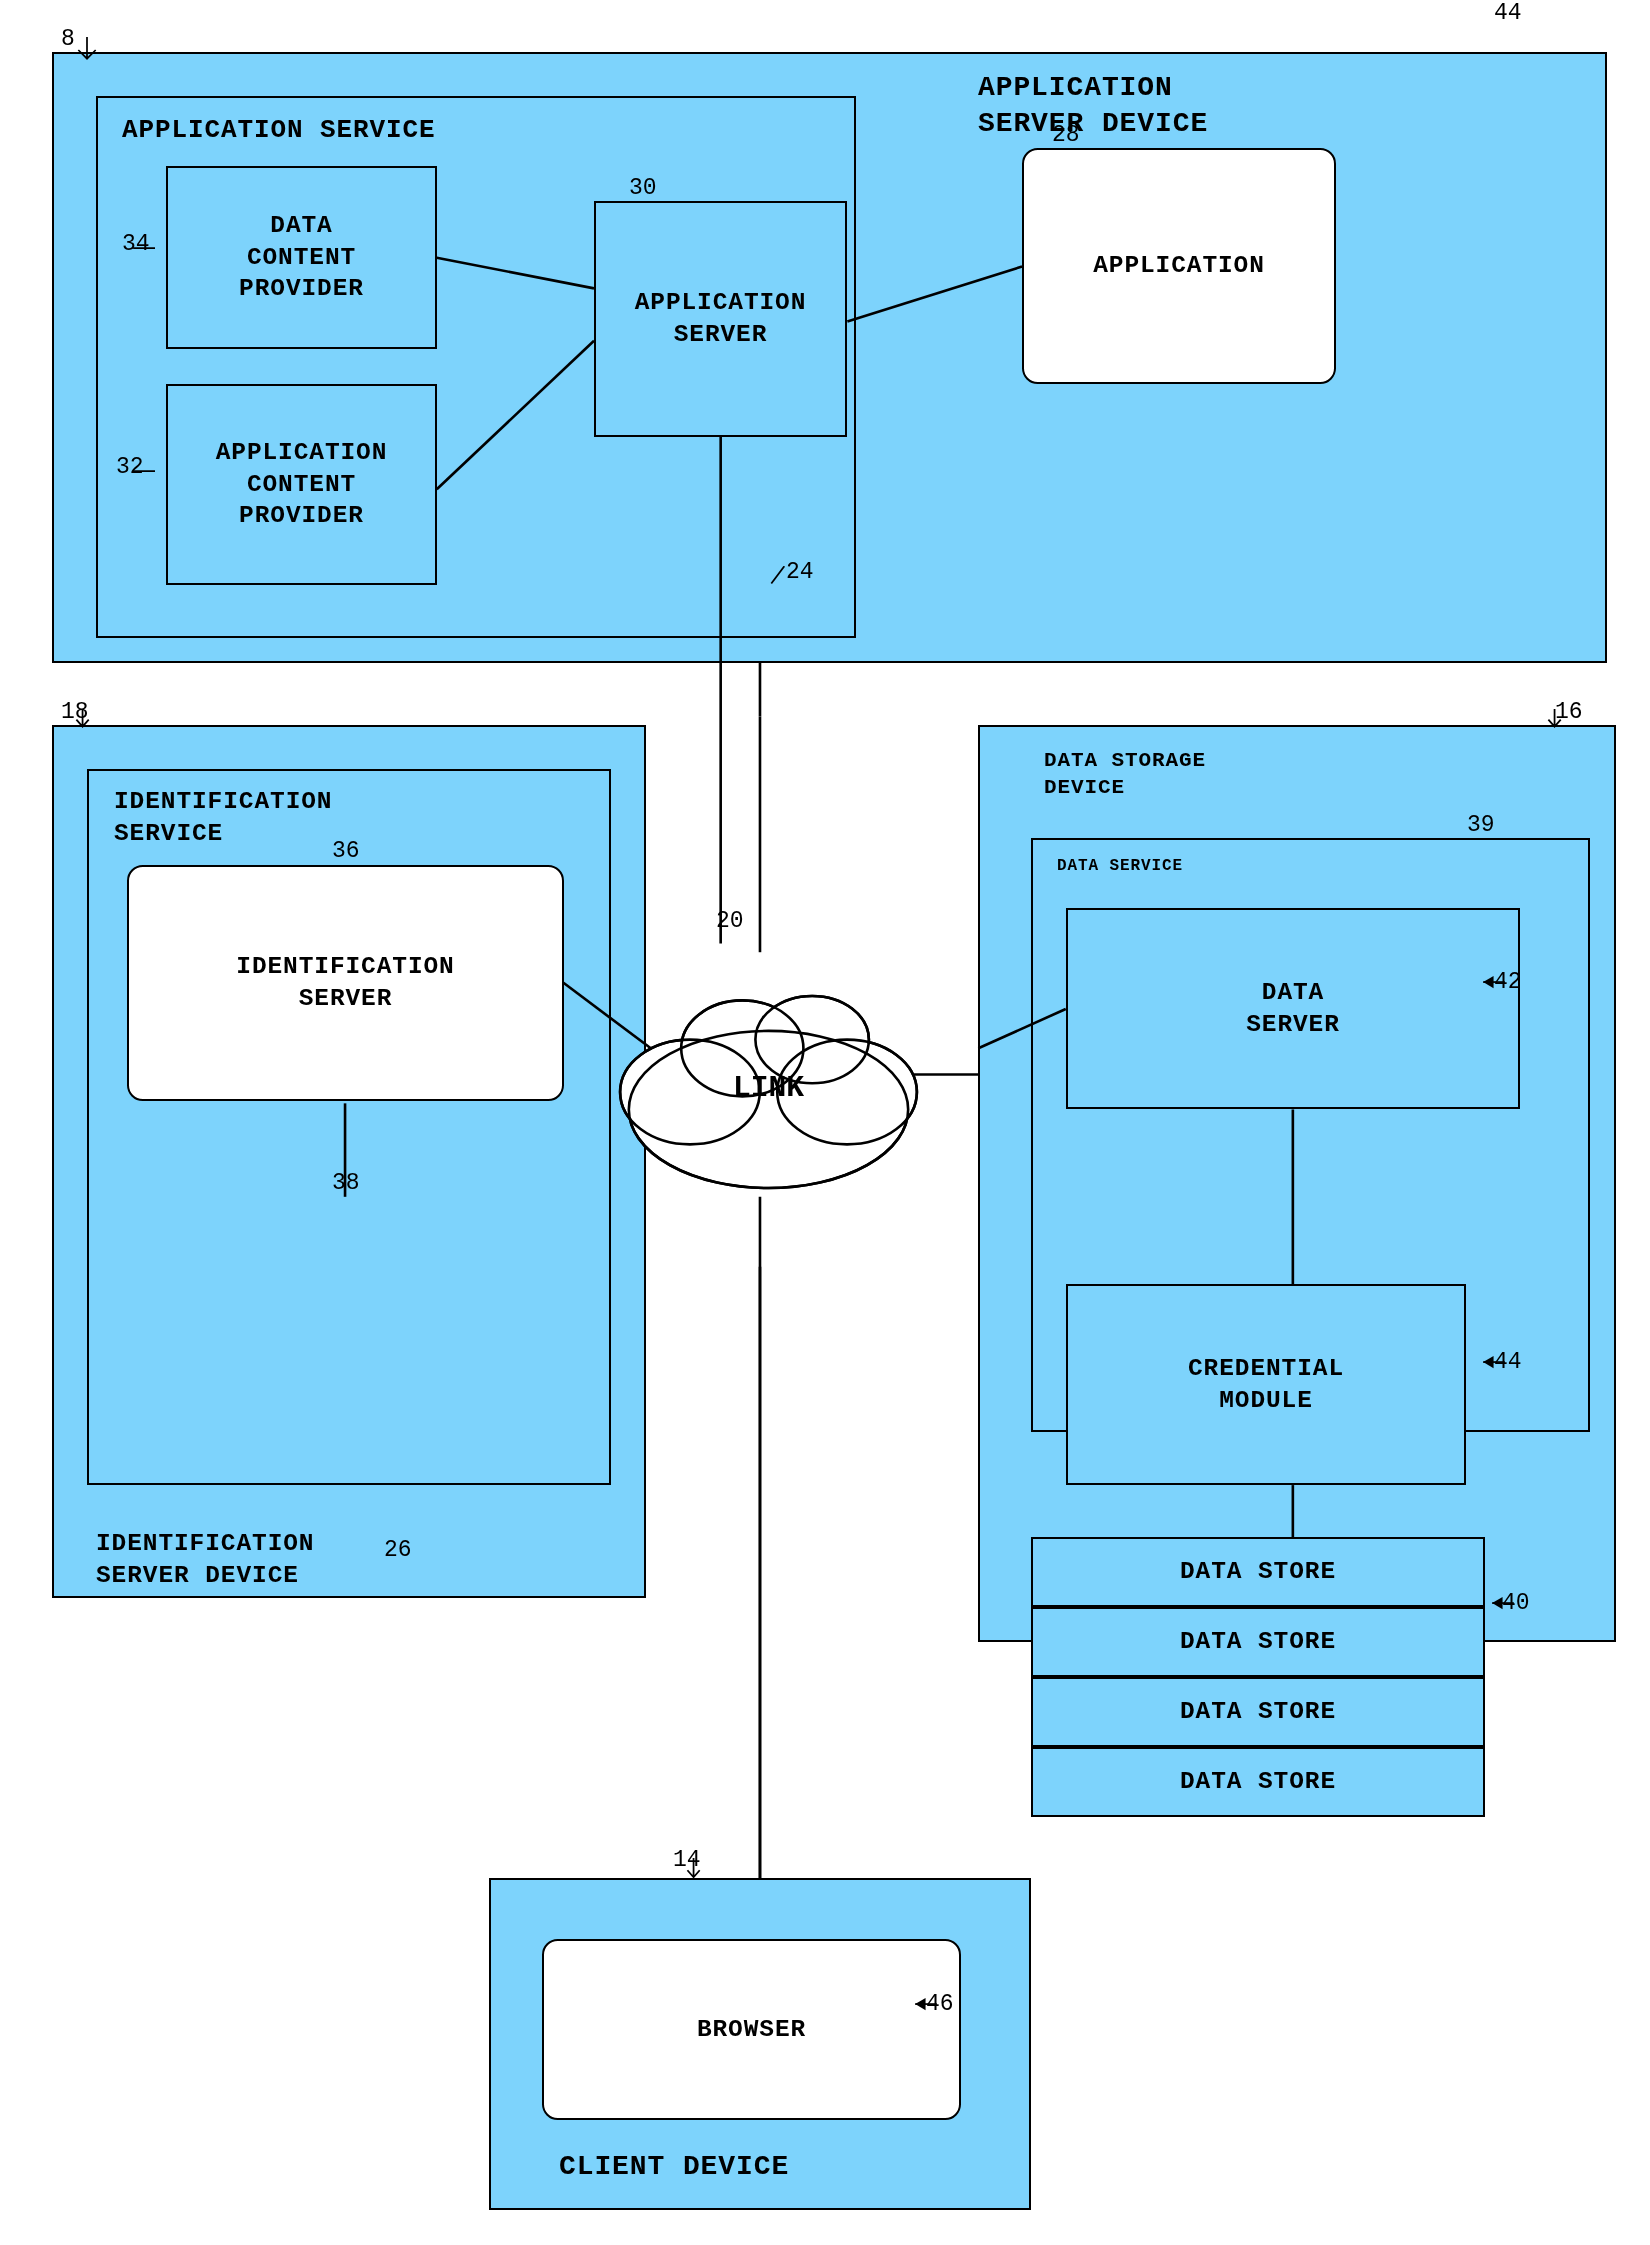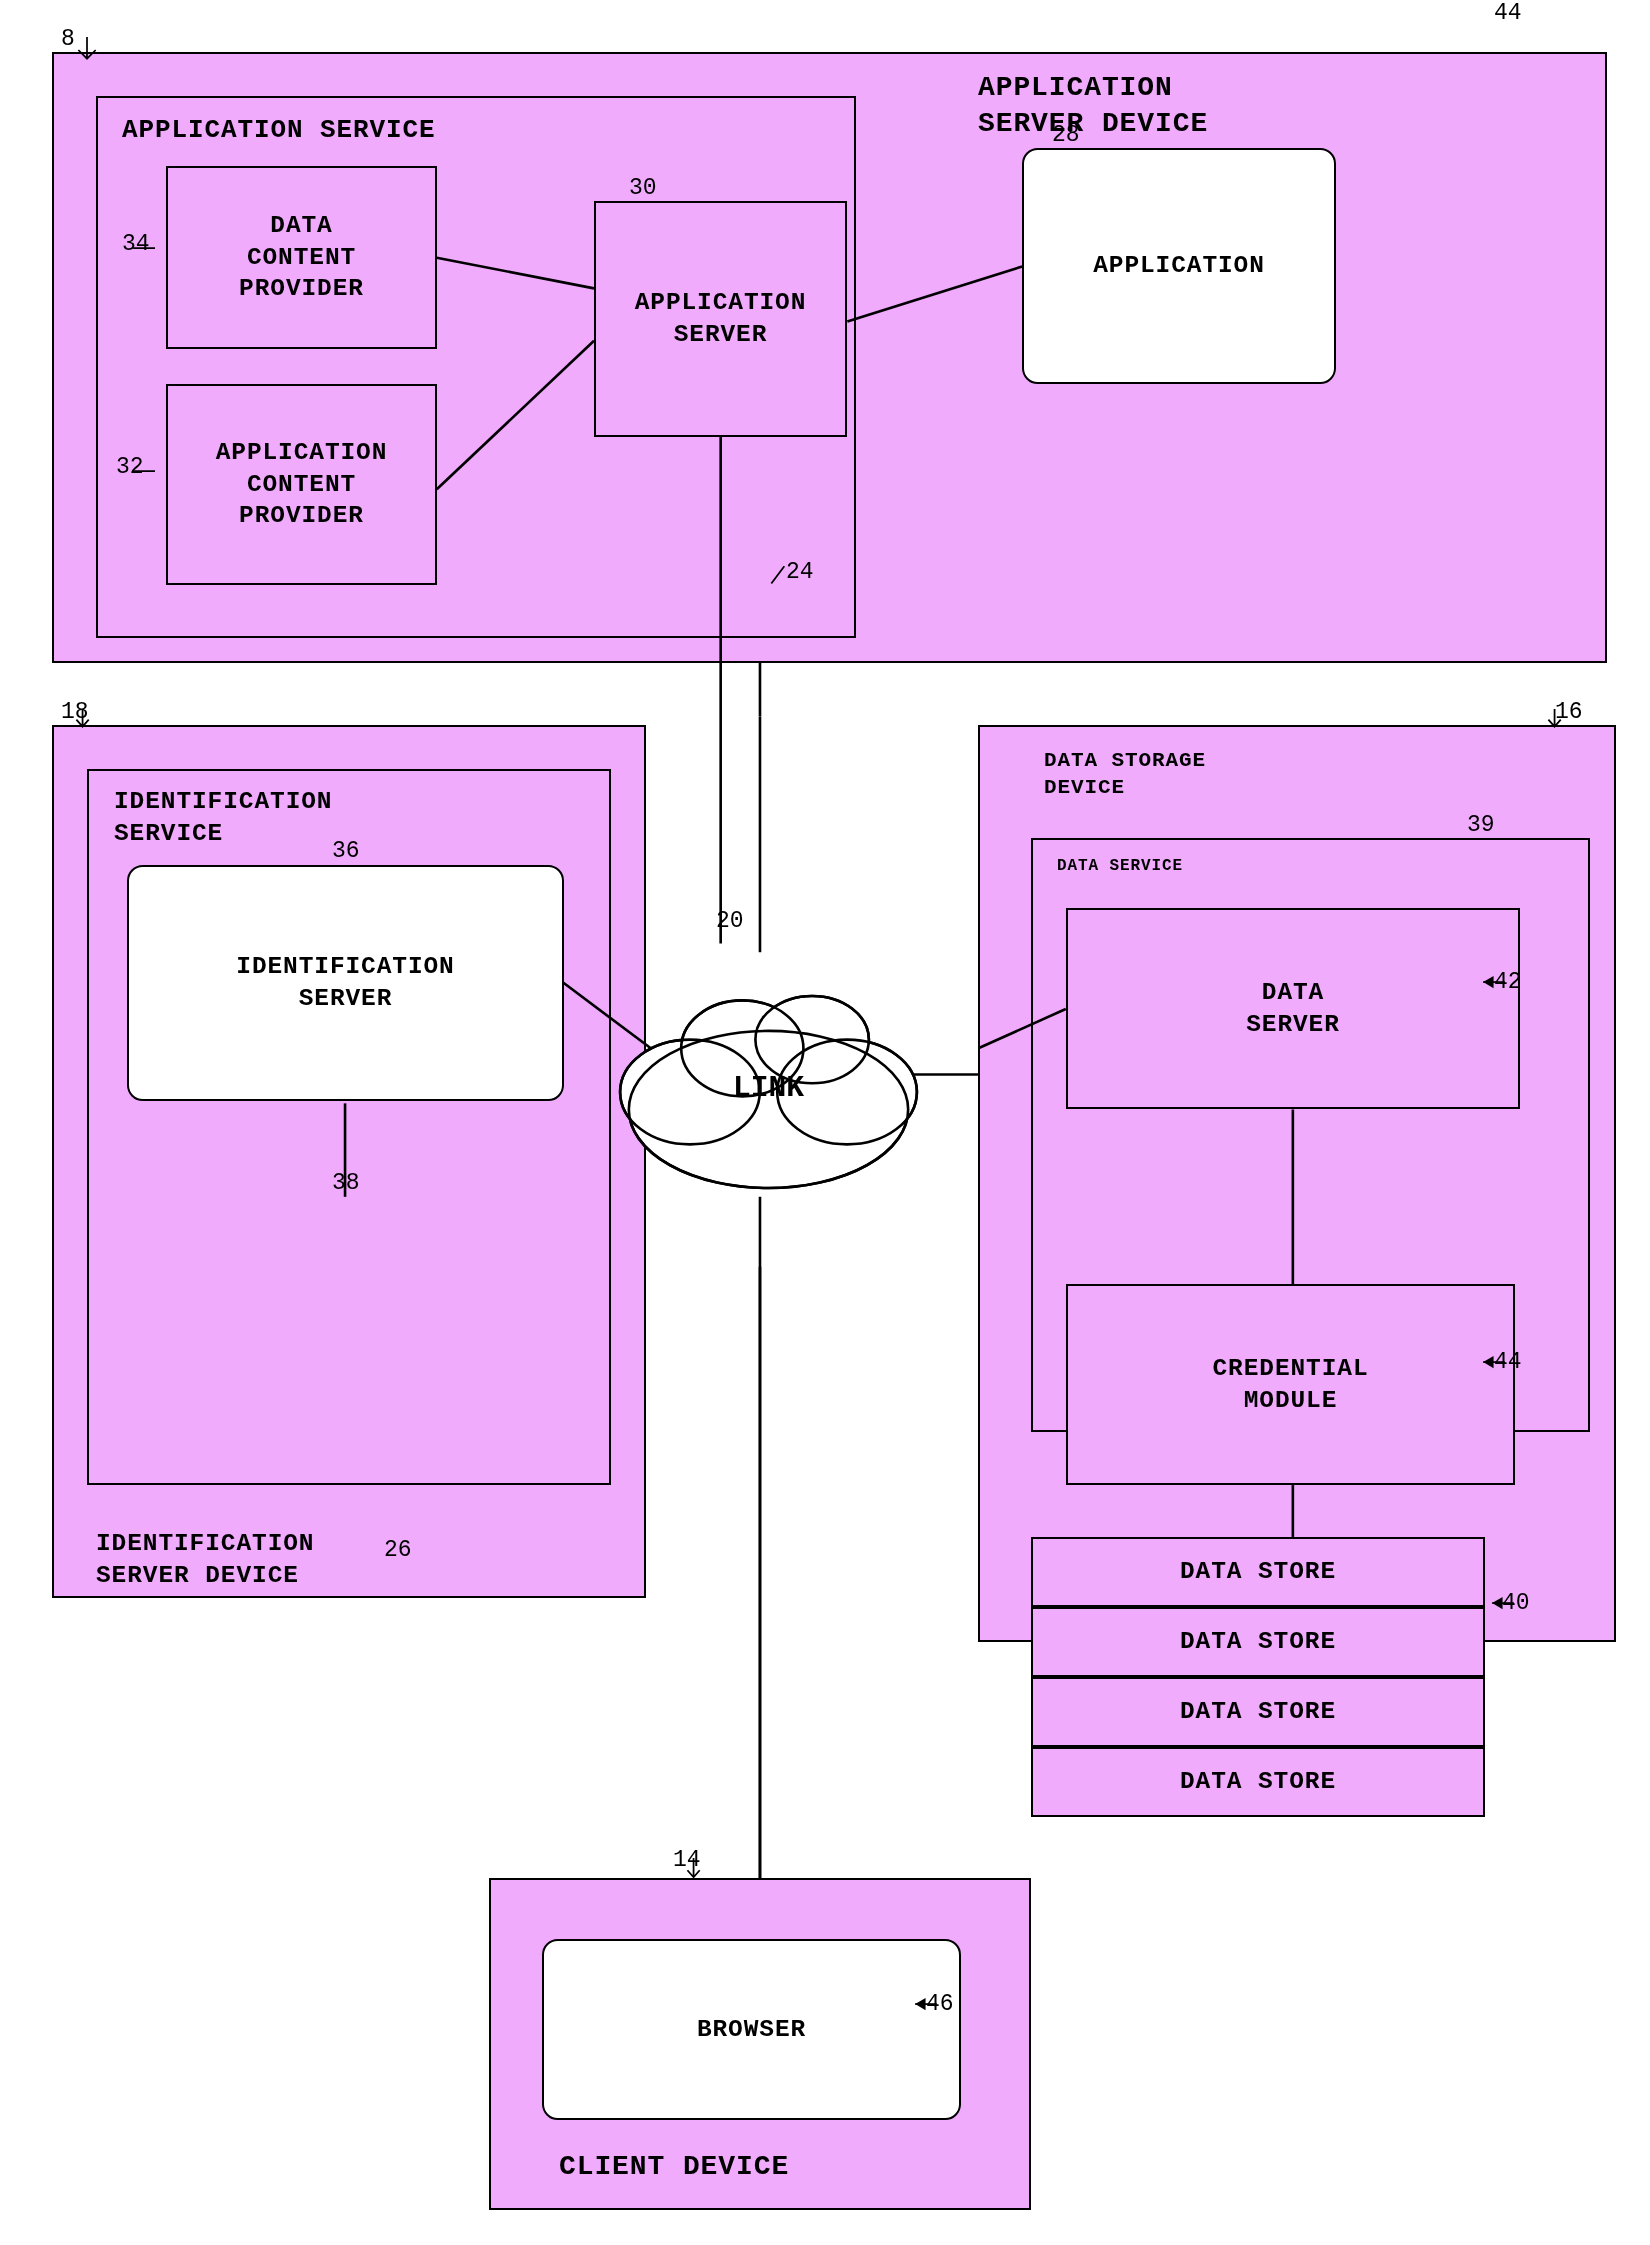--- a/index.html
+++ b/index.html
@@ -16,21 +16,21 @@
       position: absolute;
       top: 0; left: 0;
       width: 1651px;
       height: 2246px;
     }
 
     
     .box {
       position: absolute;
       border: 2.6px solid #000;
-      background: #f0abfc;
+      background: #7dd3fc;
       display: flex;
       align-items: center;
       justify-content: center;
       text-align: center;
     }
 
     .box-rounded {
       position: absolute;
       border: 2.6px solid #000;
       border-radius: 15.7px;
@@ -228,21 +228,21 @@
   <div class="ref-num" style="left:1494px; top:969px;">42</div>
   <svg style="position:absolute;left:1483px;top:976px;width:22px;height:13px;pointer-events:none;" viewBox="0 0 25 15" width="22" height="13">
     <line x1="25" y1="7" x2="0" y2="7" stroke="#000" stroke-width="2"></line>
     <polygon points="12,0 0,7 12,14" fill="#000"></polygon>
   </svg>
 
   <svg style="position:absolute;top:0;left:0;width:1651px;height:2246px;pointer-events:none;" viewBox="0 0 1890 2571" width="1651" height="2246">
     <line x1="1480" y1="1270" x2="1480" y2="1470" stroke="#000" stroke-width="3"></line>
   </svg>
 
-  <div class="box" style="left:1066px; top:1284px; width:449px; height:201px;text-align:center;">
+  <div class="box" style="left:1066px; top:1284px; width:400px; height:201px;text-align:center;">
     <span class="box-label">CREDENTIAL<br>MODULE</span>
   </div>
   <div class="ref-num" style="left:1494px; to p:1345px;">44</div>
   <div class="ref-num" style="left:1494px; top:1349px;">44</div>
   <svg style="position:absolute;left:1483px;top:1356px;width:22px;height:13px;pointer-events:none;" viewBox="0 0 25 15" width="22" height="13">
     <line x1="25" y1="7" x2="0" y2="7" stroke="#000" stroke-width="2"></line>
     <polygon points="12,0 0,7 12,14" fill="#000"></polygon>
   </svg>
 
   <svg style="position:absolute;top:0;left:0;width:1651px;height:2246px;pointer-events:none;" viewBox="0 0 1890 2571" width="1651" height="2246">

